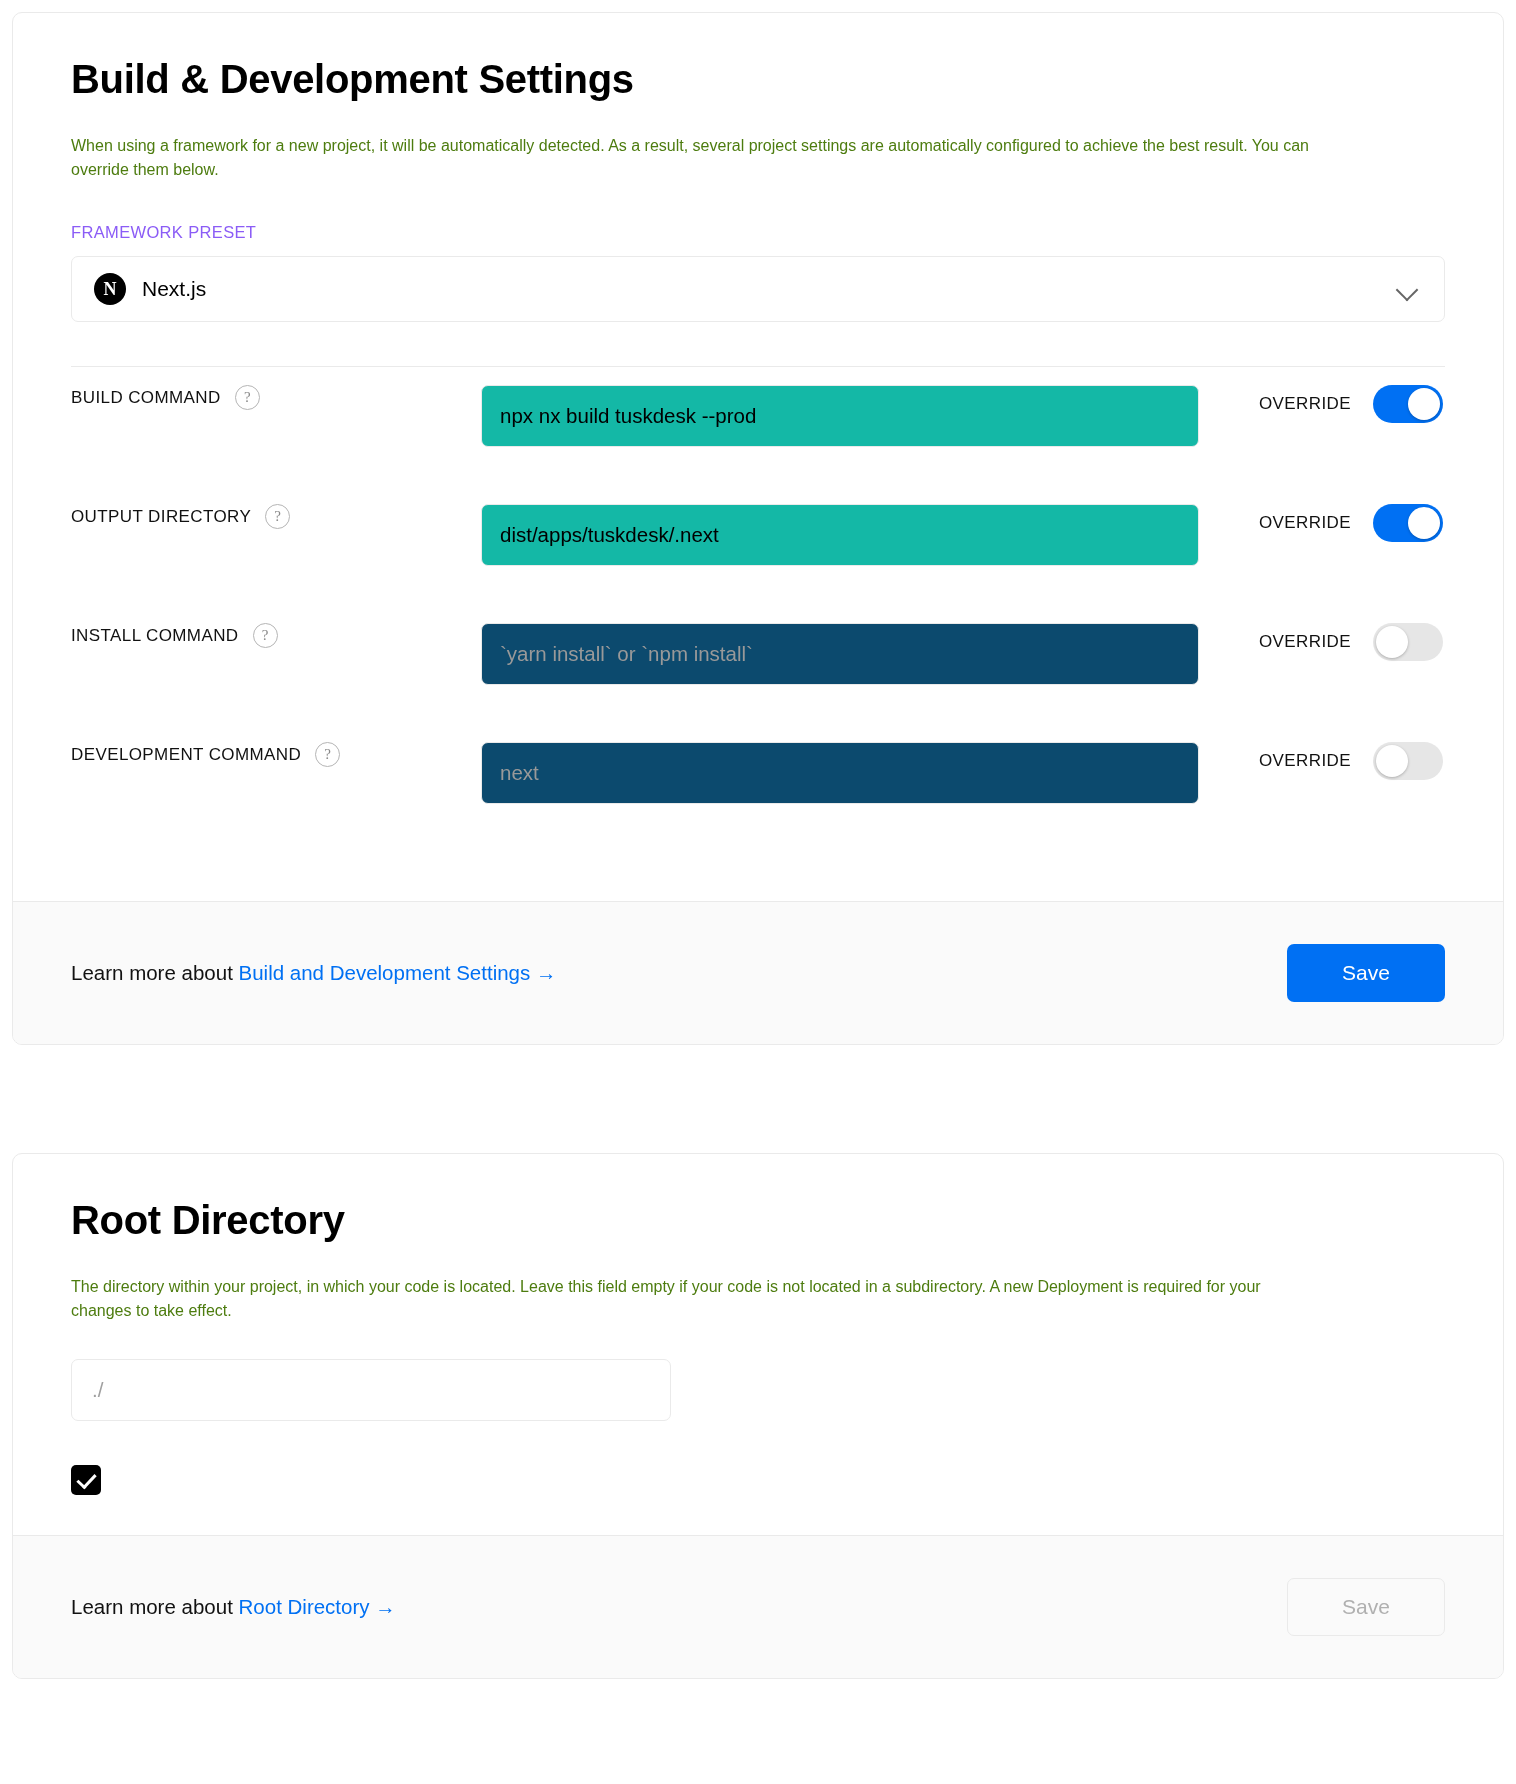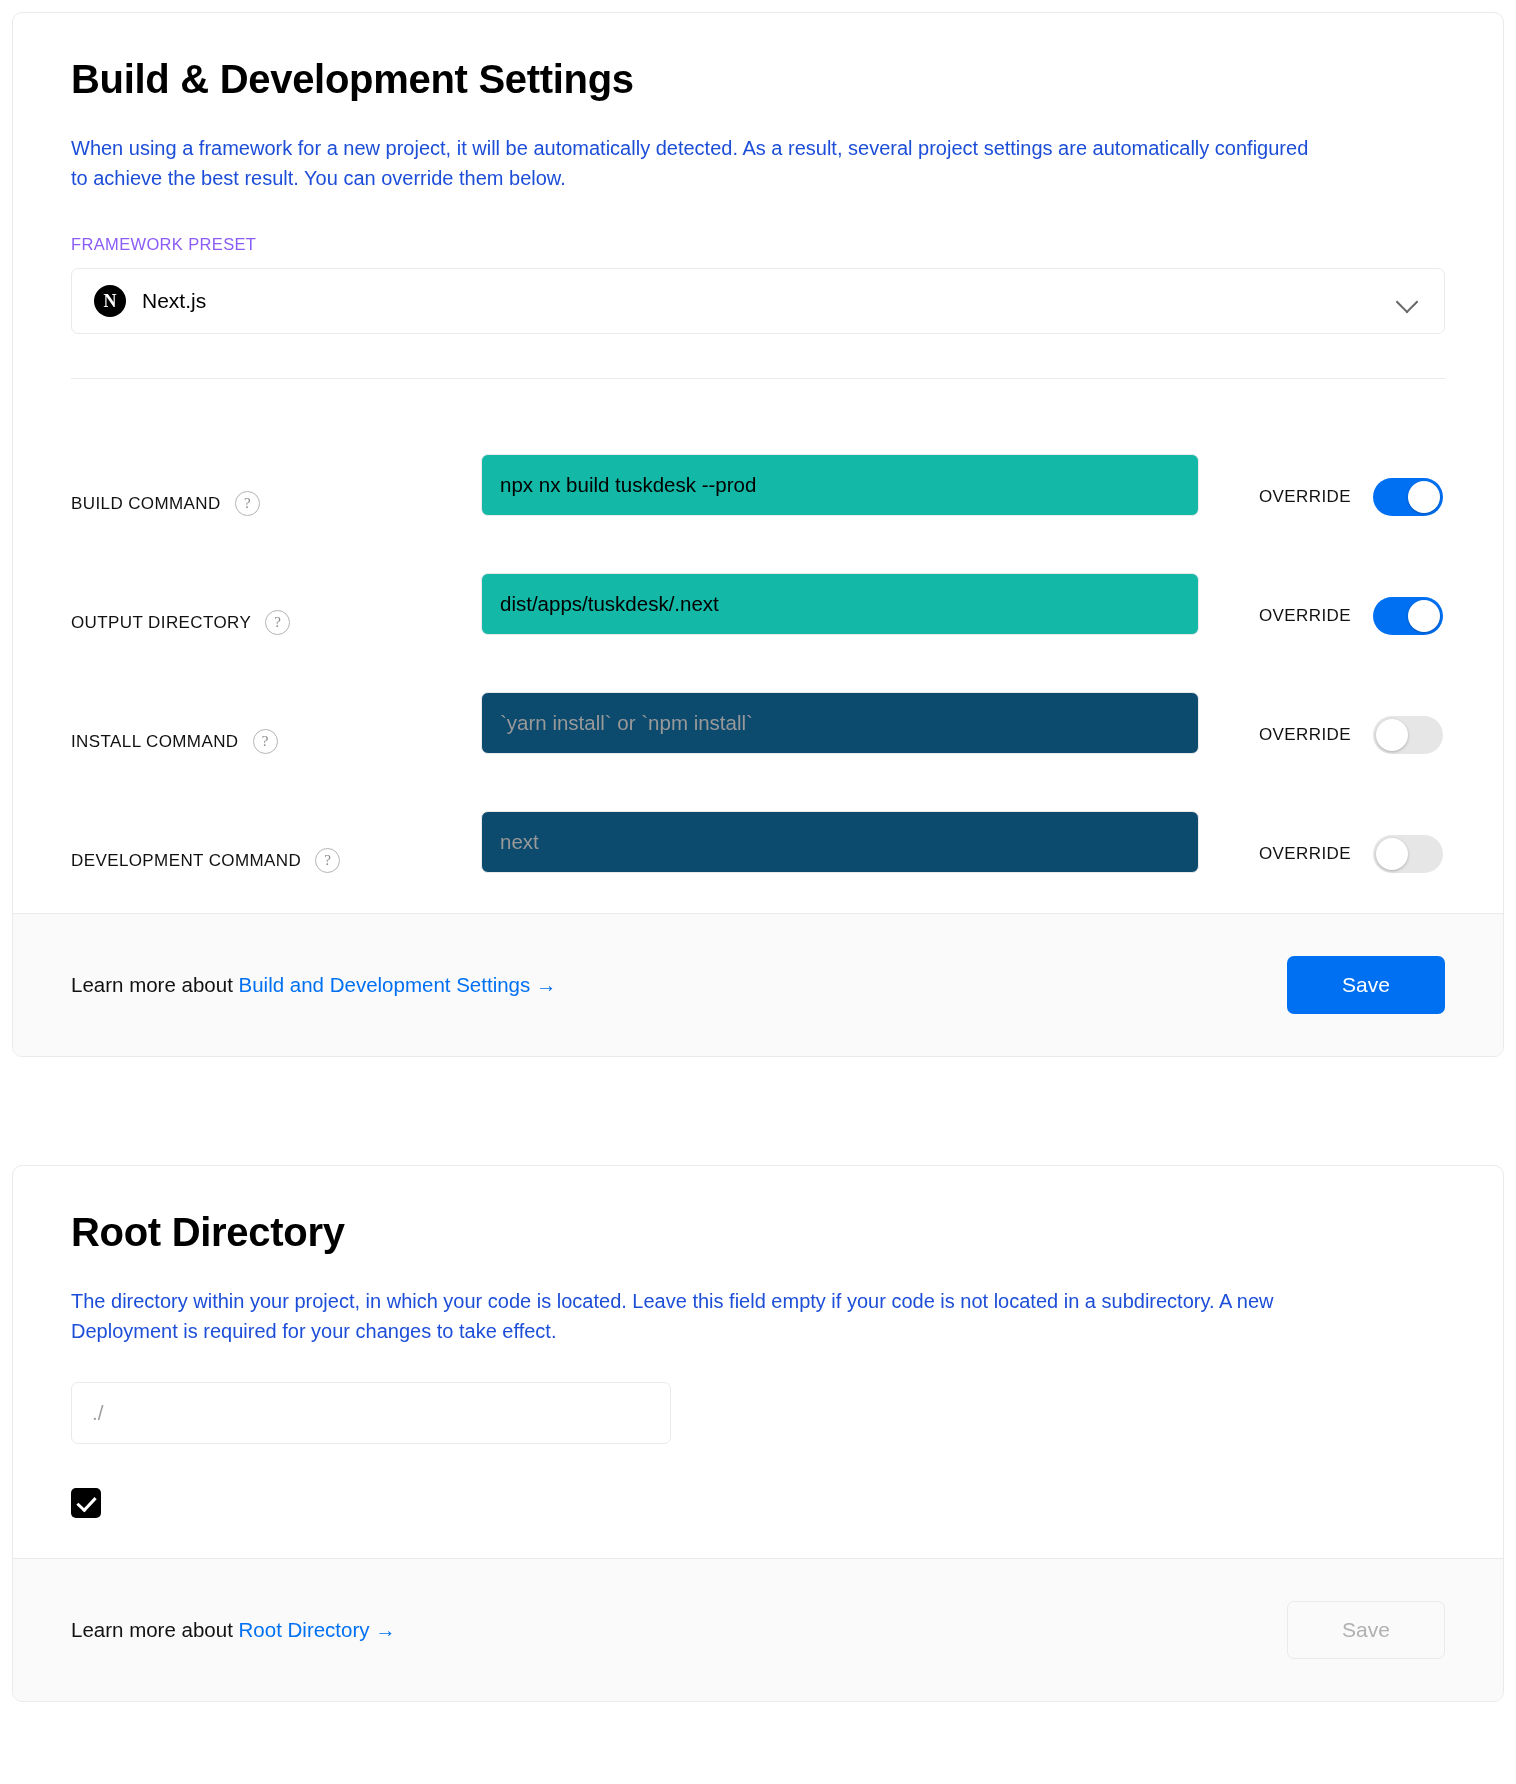--- a/index.html
+++ b/index.html
@@ -29,23 +29,23 @@
   h2.card-title {
     margin: 0;
     font-size: 40px;
     font-weight: 700;
     letter-spacing: -0.3px;
     color: #000;
   }
 
   p.card-desc {
     margin: 32px 0 0 0;
-    font-size: 20px;
+    font-size: 16px;
     line-height: 1.48;
-    color: #1d4ed8;
+    color: #4d7c0f;
     max-width: 1250px;
   }
 
   .field-label-small {
     margin-top: 42px;
     font-size: 16.5px;
     letter-spacing: 0.35px;
     color: #8b5cf6;
     text-transform: uppercase;
   }
@@ -94,21 +94,21 @@
   .divider {
     height: 1px;
     background: #eaeaea;
     margin: 44px 0 0 0;
   }
 
   .rows { margin-top: 18px; }
 
   .row {
     display: flex;
-    align-items: flex-end;
+    align-items: flex-start;
     height: 119px;
   }
   .row-label {
     display: flex;
     align-items: center;
     width: 410px;
     flex: none;
   }
   .row-label .txt {
     font-size: 17px;

